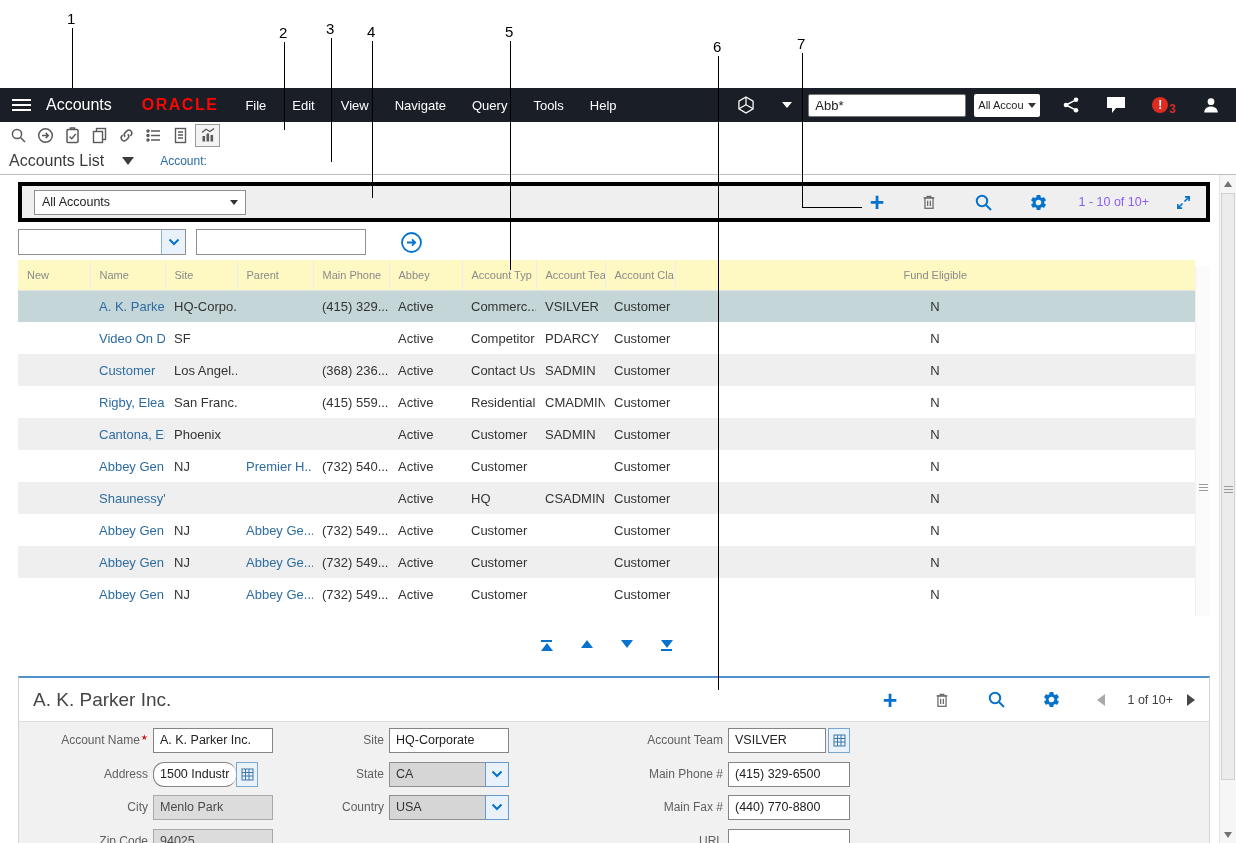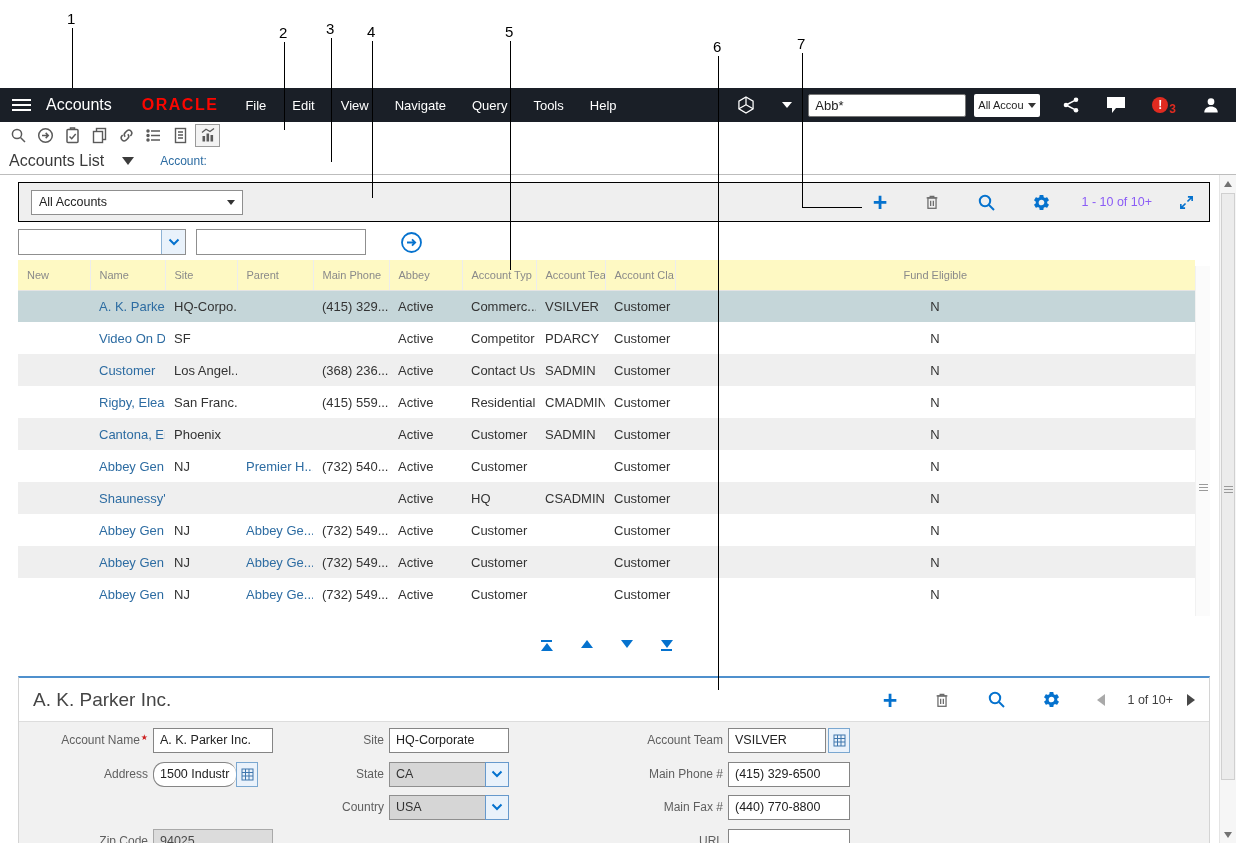--- a/index.html
+++ b/index.html
@@ -59,21 +59,21 @@
   
   .screen-row { position:absolute; top:148px; left:0; width:1236px; height:27px; background:#fff;
                 border-bottom:1px solid #bdbdbd; display:flex; align-items:center; padding-left:9px;}
   .screen-title { font-size:16px; color:#3a3a3a; }
   .screen-caret { width:0; height:0; border-left:6px solid transparent; border-right:6px solid transparent;
                   border-top:8px solid #3c3c3c; margin-left:18px; cursor:pointer; }
   .breadcrumb { font-size:12px; color:#2d6ca2; margin-left:26px; cursor:pointer; }
 
   
   .list-applet { position:absolute; top:182px; left:18px; width:1192px; height:480px; }
-  .list-controls { height:40px; background:#efefef; border:1px solid #000000;
+  .list-controls { height:40px; background:#efefef; border:4px solid #000000;
                    display:flex; align-items:center; padding:0 14px 0 12px; }
   .filter-combo { width:212px; height:25px; background:#fff; border:1px solid #8f8f8f;
                   display:flex; align-items:center; padding:0 7px; font-size:12.5px; color:#222; cursor:pointer;}
   .filter-text { flex:1; }
   .filter-caret { width:0; height:0; border-left:4px solid transparent; border-right:4px solid transparent;
                   border-top:5px solid #333; }
   .applet-actions { margin-left:auto; display:flex; align-items:center; }
   .act-btn { display:inline-flex; align-items:center; justify-content:center; cursor:pointer; margin-left:36px;}
   .plus-btn { color:#0572ce; font-size:25px; font-weight:bold; line-height:20px; margin-left:0;}
   .rec-count { font-size:12.5px; color:#8b5cf6; margin-left:30px; white-space:nowrap; }
@@ -580,20 +580,24 @@
       <span class="fpick">
         <input class="pick-text" value="1500 Industrial" style="">
         <span class="pick-btn">
           <svg width="13" height="13" viewBox="0 0 13 13" stroke="#3f76ad" fill="none">
             <rect x="1" y="1" width="11" height="11"></rect>
               <path d="M1 4.5h11M1 8h11M4.5 1v11M8 1v11"></path>
             </svg>
         </span>
       </span>
     </div>
+    <div class="fld cc1 r3">
+      <label class="flabel"><span>City</span></label>
+      <input class="fro fctl-w" value="Menlo Park" style="">
+    </div>
     <div class="fld cc1 r4">
       <label class="flabel"><span>Zip Code</span></label>
       <input class="fro fctl-w" value="94025" style="">
     </div>
 
     <div class="fld cc2 r1">
       <label class="flabel"><span>Site</span></label>
       <input class="ftext fctl-w" value="HQ-Corporate" style="">
     </div>
     <div class="fld cc2 r2">

